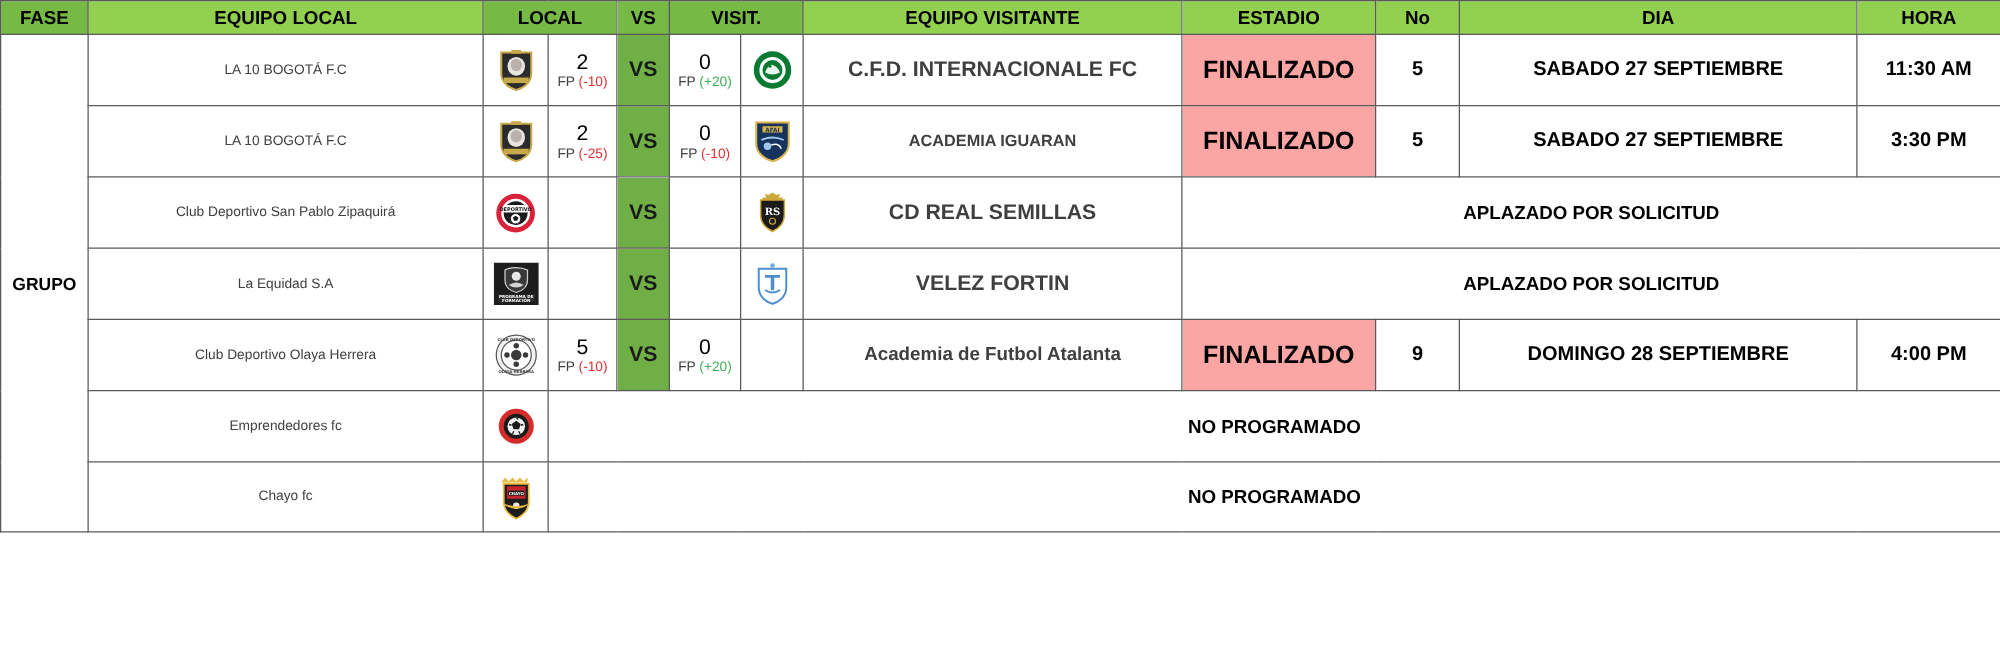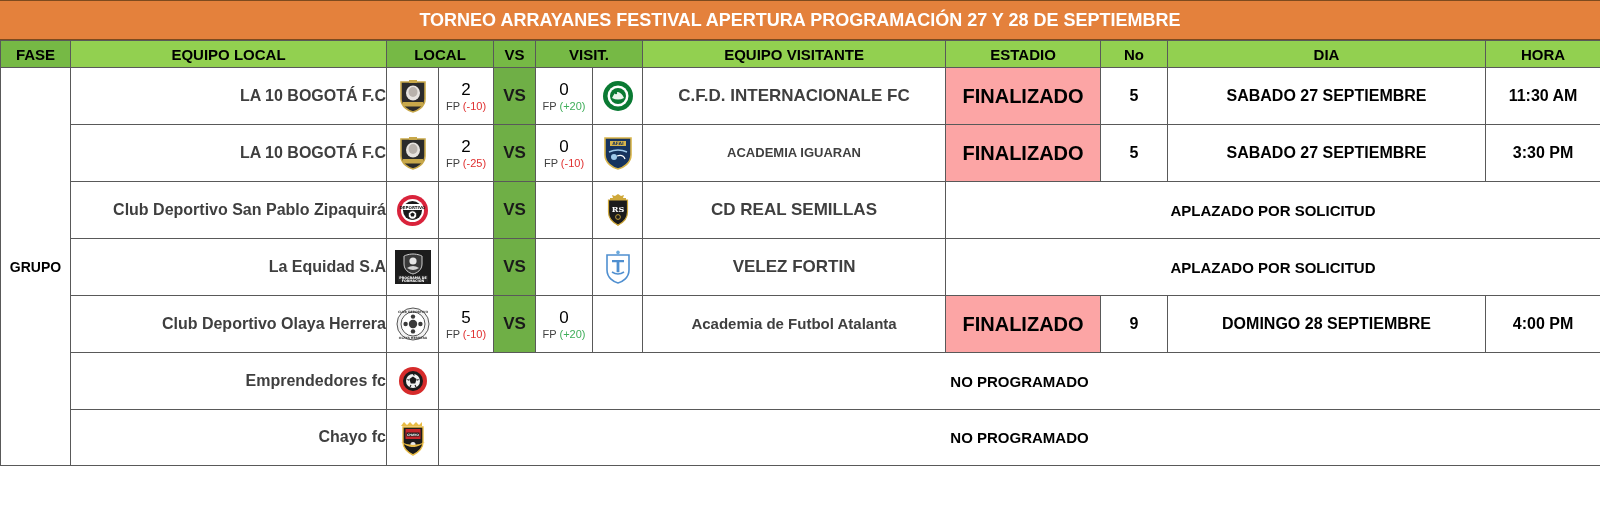--- a/index.html
+++ b/index.html
@@ -19,21 +19,21 @@
   table.sched td,table.sched th{border:1px solid #595959;padding:0;overflow:hidden;}
 
   thead th{height:26px;font-size:15px;font-weight:bold;color:#000000;text-align:center;vertical-align:middle;}
   th.g-light{background:#92D050;}
   th.g-dark{background:#76B945;}
 
   td{background:#ffffff;text-align:center;vertical-align:middle;}
 
   .fase-cell{font-size:14px;font-weight:bold;color:#000;text-align:center;vertical-align:middle;background:#fff;}
 
-  .team-local{font-size:16px;font-weight:bold;color:#3f3f3f;padding:2px 8px;line-height:1.15;text-align:right;}
+  .team-local{font-size:11px;font-weight:normal;color:#3f3f3f;padding:2px 8px;line-height:1.15;text-align:center;}
   .team-visit{font-size:17px;font-weight:bold;color:#3f3f3f;padding:2px 6px;line-height:1.15;text-align:center;}
   .team-visit.small{font-size:13px;}
   .team-visit.mid{font-size:15px;}
 
   .logo-cell{padding:0;}
   .logo-wrap{width:100%;height:100%;display:flex;align-items:flex-start;justify-content:center;}
 
   .score{font-size:16px;color:#000;line-height:1.0;}
   .score .num{display:block;font-size:17px;}
   .score .fp{display:block;font-size:11px;color:#3f3f3f;margin-top:3px;white-space:nowrap;}
@@ -50,23 +50,20 @@
 
   
   svg.logo{display:block;}
 </style>
 </head>
 <body>
 
 <div class="sheet">
 
 
-  <div class="banner">
-    <div class="banner-text">TORNEO ARRAYANES FESTIVAL APERTURA PROGRAMACIÓN  27 Y 28 DE SEPTIEMBRE</div>
-  </div>
 
   <table class="sched">
     <colgroup>
       <col style="width:70px">
       <col style="width:316px">
       <col style="width:52px">
       <col style="width:55px">
       <col style="width:42px">
       <col style="width:57px">
       <col style="width:50px">

